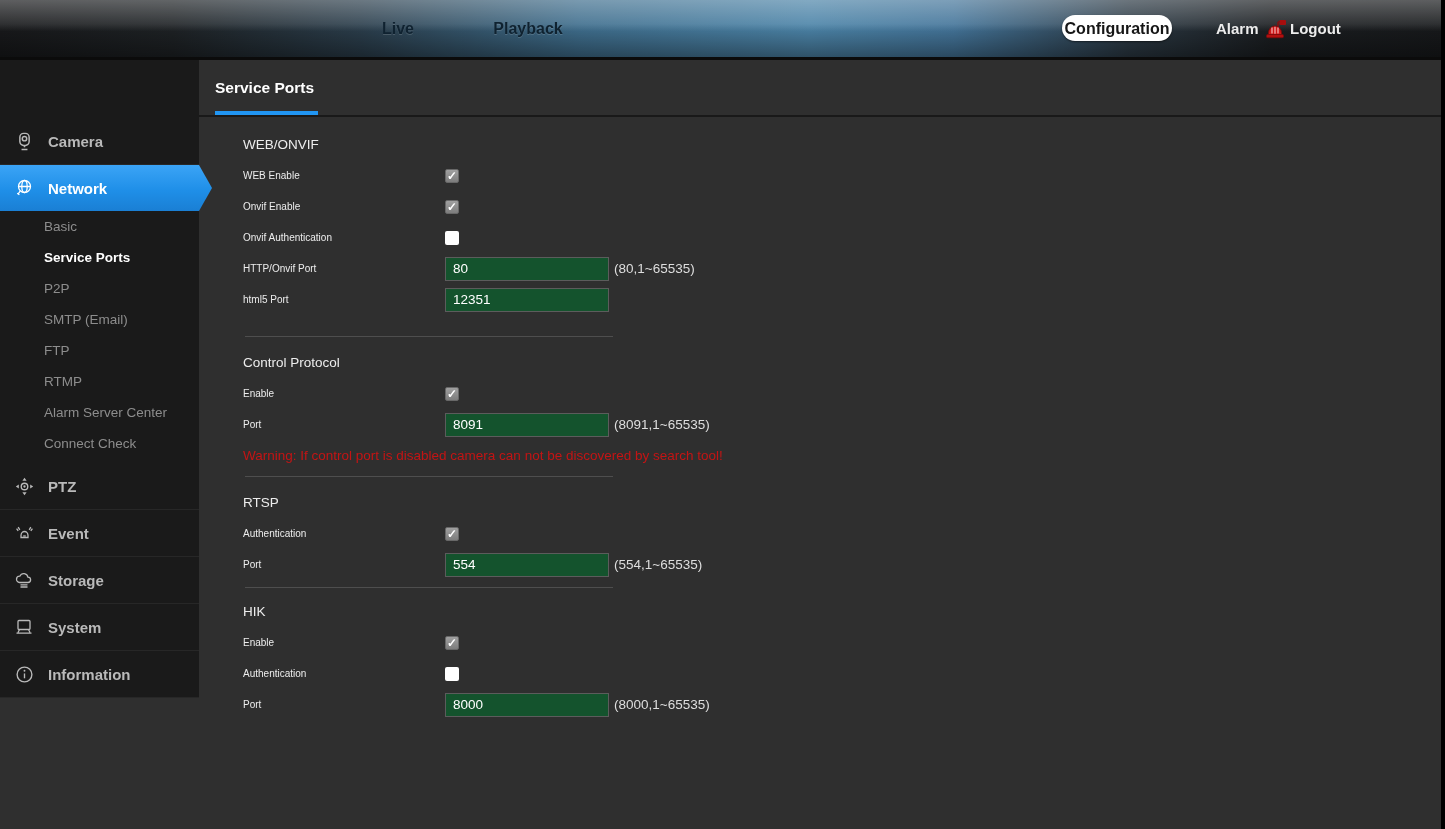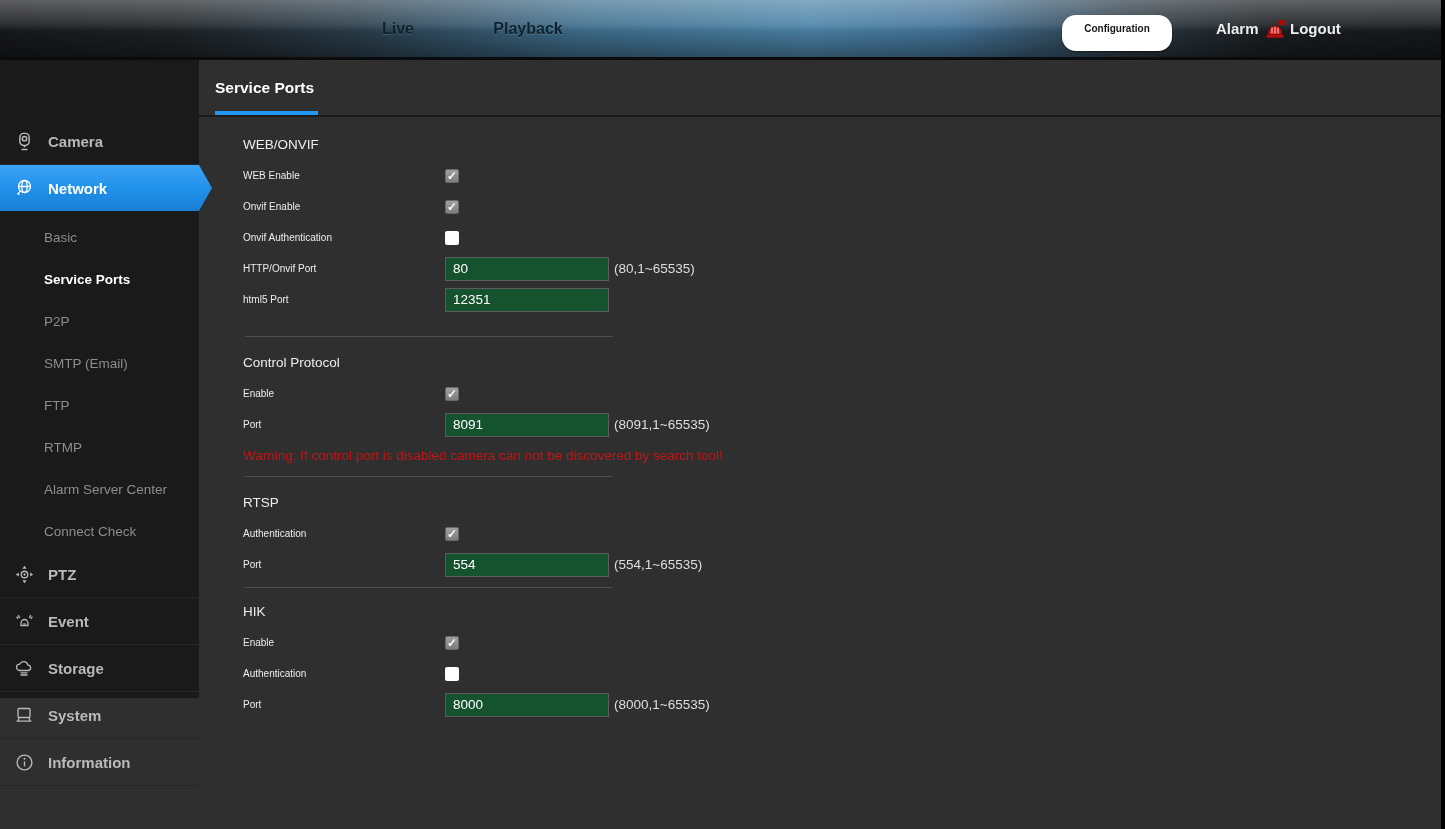--- a/index.html
+++ b/index.html
@@ -20,23 +20,23 @@
   }
   .topbar-edge { position:absolute; top:57px; left:0; width:1445px; height:3px; background:#0b0b0b; z-index:5; }
   .nav-tab {
     position:absolute; top:0; height:57px; line-height:57px;
     font-size:16px; font-weight:bold; color:#0f2230; text-align:center; cursor:pointer;
     text-shadow:0 1px 0 rgba(255,255,255,0.15);
   }
   .nav-live { left:366px; width:64px; }
   .nav-playback { left:480px; width:96px; }
   .config-pill {
-    position:absolute; left:1062px; top:15px; width:110px; height:36px;
+    position:absolute; left:1062px; top:15px; width:110px; height:26px;
     background:#ffffff; border-radius:14px; color:#161616;
-    font-size:10px; font-weight:bold; text-align:center; line-height:27px; cursor:pointer;
+    font-size:16px; font-weight:bold; text-align:center; line-height:27px; cursor:pointer;
     box-shadow:0 1px 2px rgba(0,0,0,0.5);
   }
   .alarm-btn {
     position:absolute; left:1216px; top:0; height:57px;
     display:flex; align-items:center; gap:5px;
     color:#ececec; font-size:15px; font-weight:bold; cursor:pointer;
   }
   .logout-btn {
     position:absolute; left:1290px; top:0; height:57px; line-height:57px;
     color:#ececec; font-size:15px; font-weight:bold; cursor:pointer;
@@ -55,21 +55,21 @@
   .side-main .icon { width:22px; height:20px; display:flex; align-items:center; justify-content:center; }
   .side-main.network-item {
     position:relative; width:212px; height:46px; border-bottom:none;
     background:linear-gradient(180deg,#3ba4f6 0%, #1f8fe8 55%, #1a7fd4 100%);
     clip-path:polygon(0 0, 199px 0, 212px 50%, 199px 100%, 0 100%);
     color:#ffffff;
   }
   .submenu { margin-bottom:4px; }
   .side-sub {
     height:31px; line-height:31px; padding-left:44px;
-    color:#8d8d8d; font-size:13.5px; cursor:pointer;margin-top:11px;
+    color:#8d8d8d; font-size:13.5px; cursor:pointer;
   }
   .side-sub.active { color:#ffffff; font-weight:bold; }
 
   
   .content { position:absolute; left:199px; top:60px; width:1246px; height:769px; background:#2f2f2f; }
   .tabbar { position:relative; height:57px; border-bottom:2px solid #191919; }
   .tab-title { position:absolute; left:16px; top:19px; font-size:15.5px; font-weight:bold; color:#ffffff; }
   .tab-underline { position:absolute; left:16px; bottom:0; width:103px; height:4px; background:#2196f3; }
 
   .form { padding:12px 0 0 44px; }

